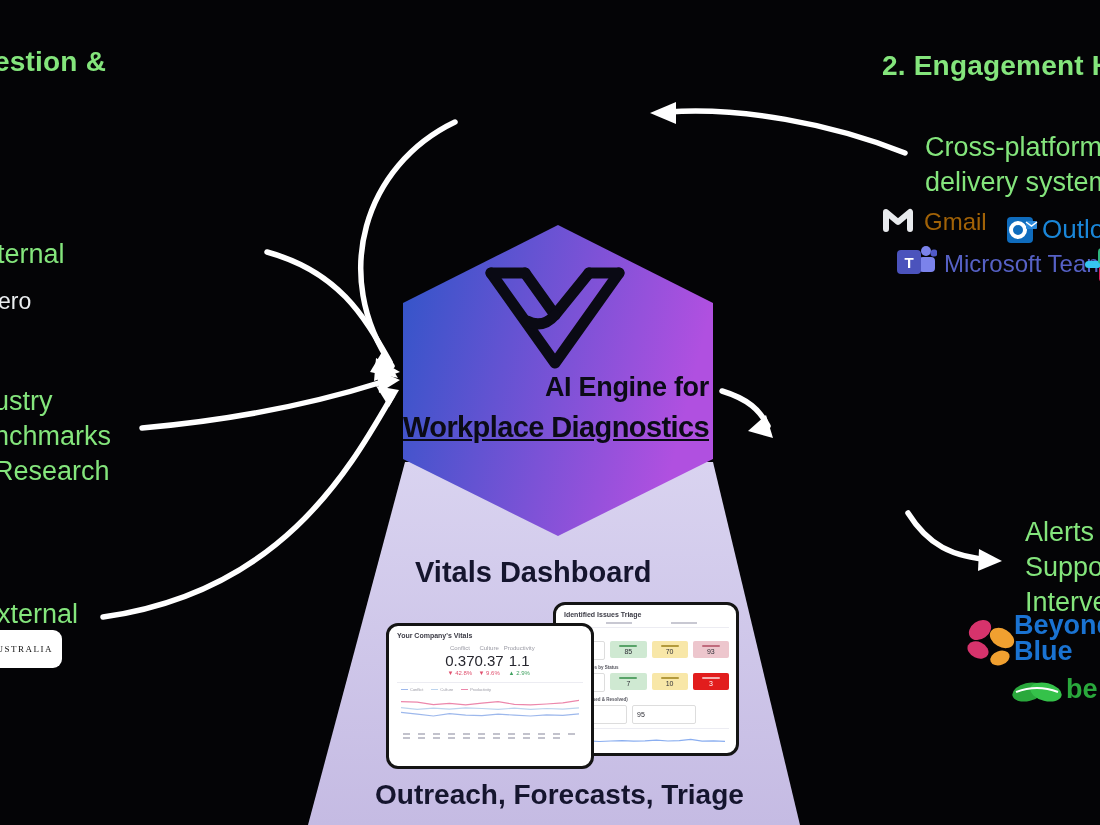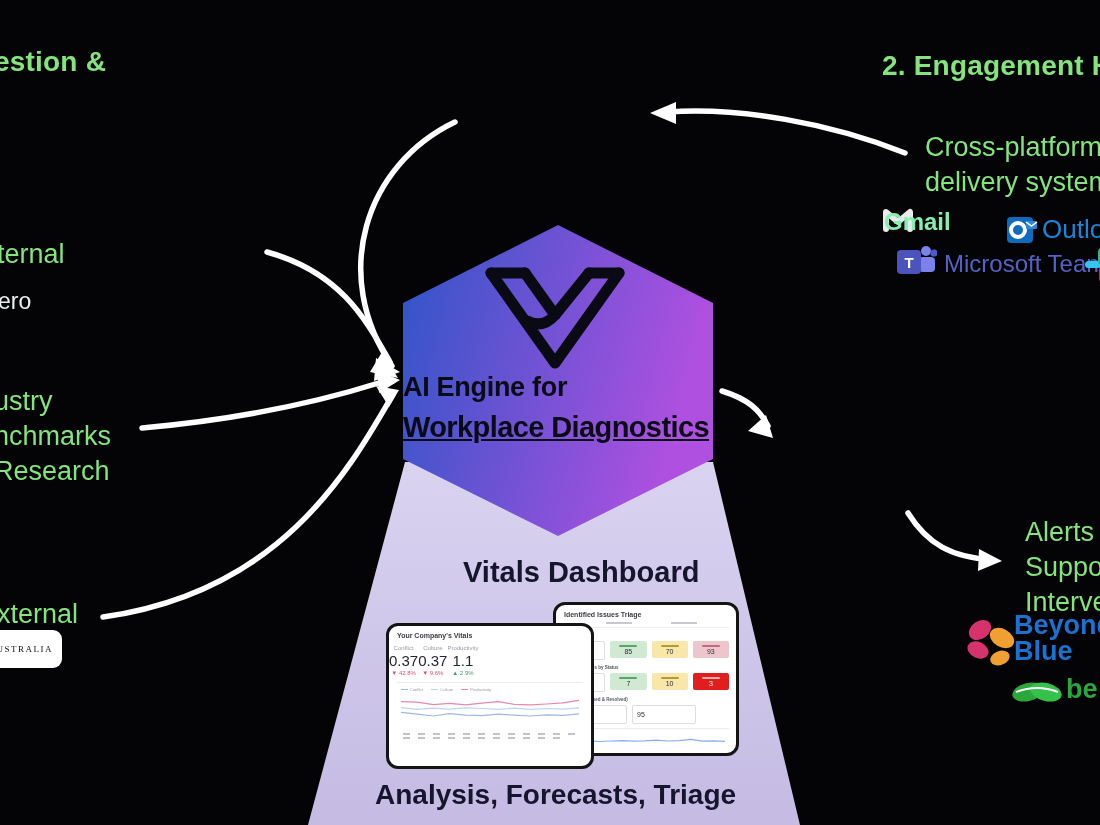--- a/index.html
+++ b/index.html
@@ -5,33 +5,33 @@
   html,body{margin:0;padding:0;background:#000;}
   #stage{position:relative;width:1100px;height:825px;background:#040406;overflow:hidden;
          font-family:"Liberation Sans","DejaVu Sans",sans-serif;}
   .green{color:#84e57c;}
   .heading{position:absolute;font-size:28px;font-weight:700;white-space:nowrap;letter-spacing:.2px;}
   .glabel{position:absolute;font-size:27px;font-weight:500;line-height:35px;white-space:nowrap;}
   .whitefrag{position:absolute;color:#eceff1;font-size:23px;font-weight:500;}
   
   #beam{position:absolute;left:0;top:0;z-index:2;}
   #hex{position:absolute;left:403px;top:225px;z-index:4;}
-  #engine-text{position:absolute;left:403px;top:372px;width:306px;text-align:left;z-index:5;
+  #engine-text{position:absolute;left:403px;top:372px;width:306px;text-align:right;z-index:5;
                color:#0b0b16;font-weight:700;}
   #engine-text .l1{font-size:27px;letter-spacing:-.3px;}
   #engine-text .l2{font-size:29px;letter-spacing:-.6px;margin-top:8px;text-decoration:underline;}
   #arrows{position:absolute;left:0;top:0;z-index:6;pointer-events:none;}
   .beamtitle{position:absolute;z-index:7;color:#15152e;font-weight:700;white-space:nowrap;}
   
   .card{position:absolute;background:#fff;border:3px solid #141414;border-radius:12px;z-index:8;
         overflow:hidden;}
   .card-title{font-size:7px;color:#3c3c46;font-weight:700;padding:6px 0 0 8px;}
   #vitals-card{left:386px;top:623px;width:202px;height:140px;z-index:9;}
   #triage-card{left:553px;top:602px;width:180px;height:148px;}
-  .metrics{display:flex;justify-content:flex-start;margin-top:6px;}
+  .metrics{display:flex;justify-content:center;margin-top:6px;}
   .metric{text-align:center;}
   .metric .mlabel{font-size:6px;color:#9a9aa4;}
   .metric .mvalue{font-size:15px;color:#26262e;font-weight:500;margin-top:1px;}
   .metric .mdelta{font-size:6px;margin-top:1px;}
   .delta-red{color:#e0506e;}.delta-green{color:#3fa05f;}
   .vdivider{height:1px;background:#ececf2;margin:6px 8px 0 8px;}
   .legend{display:flex;gap:8px;margin:4px 0 0 12px;}
   .legend span{font-size:4px;color:#9a9aa4;display:flex;align-items:center;gap:2px;}
   .legend i{display:inline-block;width:7px;height:1.5px;}
   .ticks{height:2px;margin:2px 12px 0 14px;
@@ -142,21 +142,21 @@
 
   <div class="glabel green" style="left:1025px;top:515px;">
     <div>Alerts</div>
     <div>Support &amp;</div>
     <div>Interventions</div>
   </div>
 
   <svg style="position:absolute;left:882px;top:206px;z-index:7;" width="32" height="26">
     <polyline points="4,23 4,6 16,16 28,6 28,23" fill="none" stroke="#e8eaed" stroke-width="6" stroke-linejoin="round" stroke-linecap="round"></polyline>
   </svg>
-  <div class="intname" style="left:884px;top:208px;color:#86efac;font-size:24px;font-weight:bold;">Gmail</div>
+  <div class="intname" style="left:924px;top:208px;color:#a16207;font-size:24px;">Gmail</div>
 
   <svg style="position:absolute;left:1006px;top:213px;z-index:7;" width="32" height="32">
     <rect x="1" y="4" width="26" height="26" rx="4" fill="#0f6cbd"></rect>
     <circle cx="12" cy="17" r="7" fill="none" stroke="#fff" stroke-width="4"></circle>
     <rect x="20" y="8" width="11" height="8" rx="1" fill="#2b88d8"></rect>
     <polyline points="20,9 25.5,13 31,9" fill="none" stroke="#fff" stroke-width="1.5"></polyline>
   </svg>
   <div class="intname" style="left:1042px;top:214px;color:#1a86d8;font-size:26px;">Outlook</div>
 
   <svg style="position:absolute;left:895px;top:242px;z-index:7;" width="42" height="38">
@@ -186,22 +186,22 @@
     <div>Blue</div>
   </div>
 
   <svg style="position:absolute;left:1010px;top:676px;z-index:7;" width="52" height="32">
     <ellipse cx="18" cy="16" rx="16" ry="9" fill="#2aa83c" transform="rotate(-14 18 16)"></ellipse>
     <ellipse cx="36" cy="16" rx="16" ry="9" fill="#35c24a" transform="rotate(14 36 16)"></ellipse>
     <path d="M6,16 Q27,8 48,16" stroke="#fff" stroke-width="2" fill="none"></path>
   </svg>
   <div class="partner-text" style="left:1066px;top:676px;color:#2aa83c;font-size:27px;">be</div>
 
-  <div class="beamtitle" style="left:463px;top:556px;font-size:29px;text-align:right;">Vitals Dashboard</div>
-  <div class="beamtitle" style="left:375px;top:779px;font-size:28px;">Analysis, Forecasts, Triage</div>
+  <div class="beamtitle" style="left:415px;top:556px;font-size:29px;text-align:right;">Vitals Dashboard</div>
+  <div class="beamtitle" style="left:375px;top:779px;font-size:28px;">Outreach, Forecasts, Triage</div>
 
   <div id="triage-card" class="card">
     <div class="card-title">Identified Issues Triage</div>
     <div class="thead">
         <i></i>
         <i></i>
       </div>
     <div class="tline"></div>
     <div class="sec">Status</div>
     <div class="cells">

